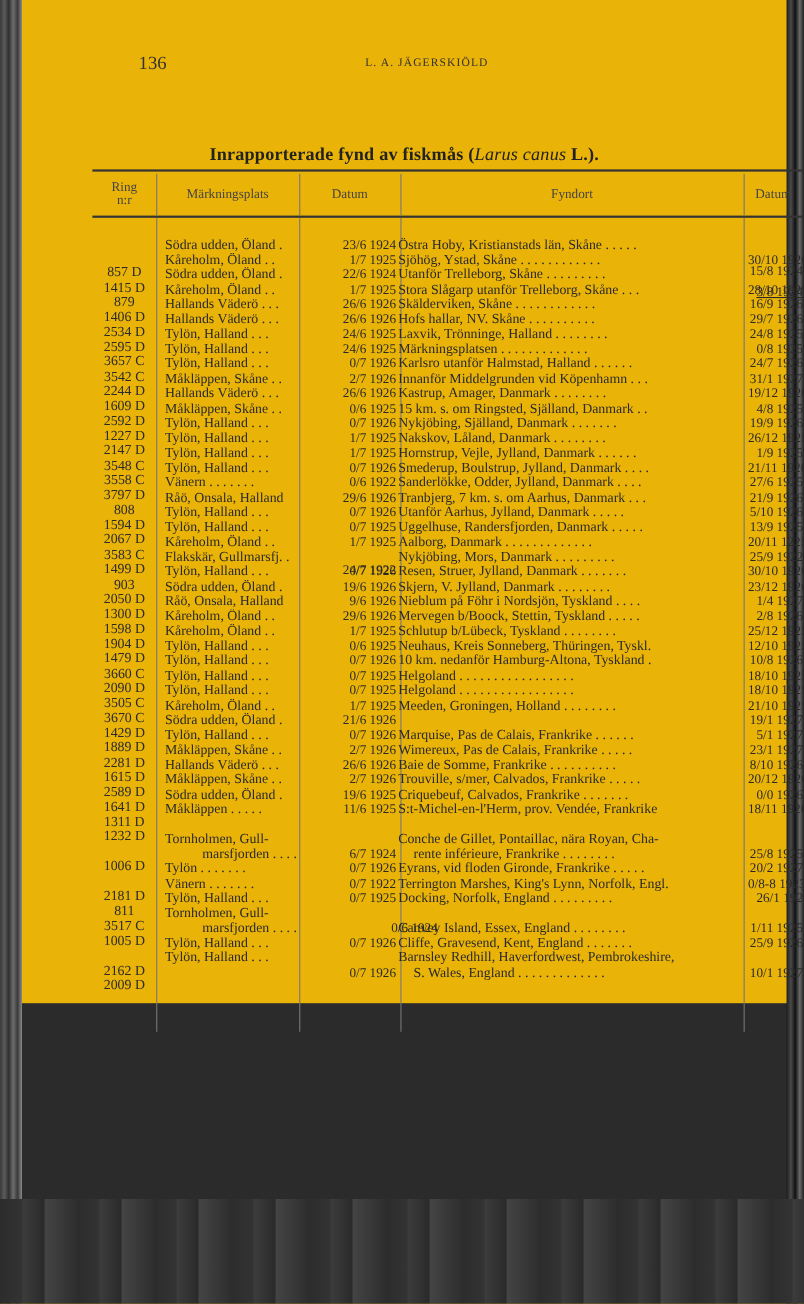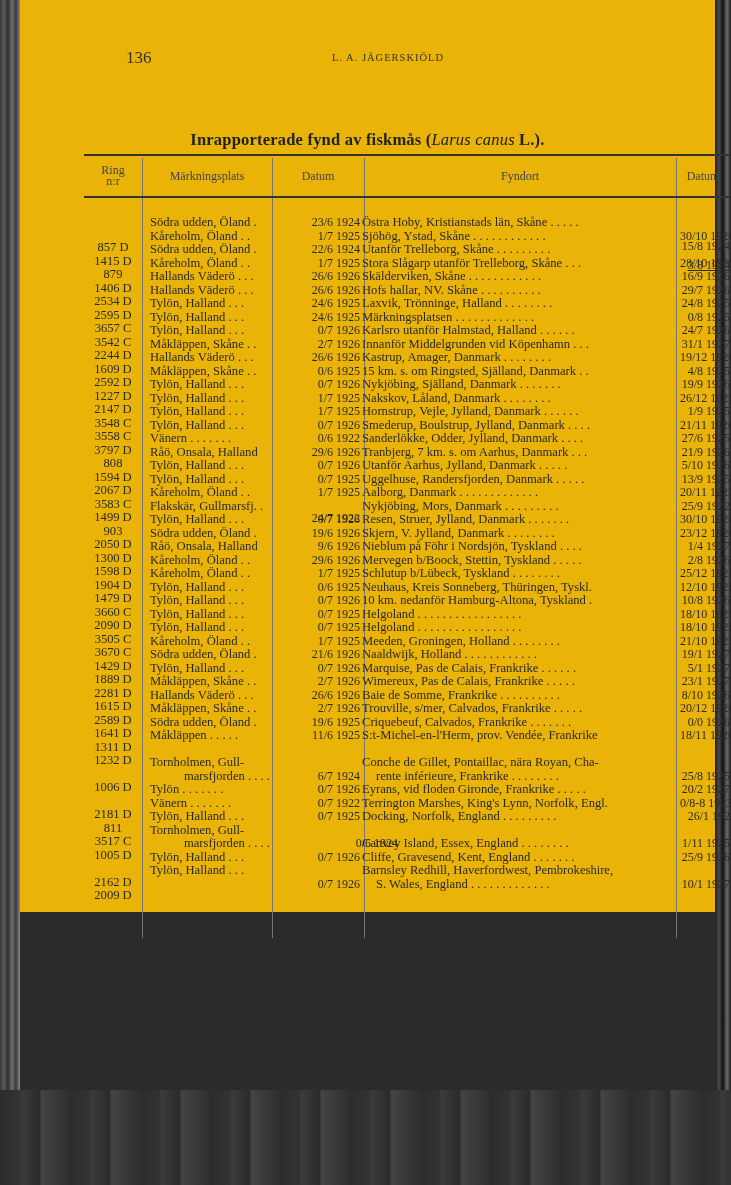--- a/index.html
+++ b/index.html
@@ -325,21 +325,20 @@
           <div class="c-ring">1429 D</div>
           <div class="c-mark">Kåreholm, Öland . .</div>
           <div class="c-date1" style="top: 0px;">1/7 1925</div>
           <div class="c-fynd">Meeden, Groningen, Holland . . . . . . . .</div>
           <div class="c-date2" style="top: 0px;">21/10 1925</div>
         </div>
         <div class="row">
           <div class="c-ring">1889 D</div>
           <div class="c-mark">Södra udden, Öland .</div>
           <div class="c-date1" style="top: 0px;">21/6 1926</div>
-          <div class="c-fynd">Naaldwijk, Holland . . . . . . . . . . . .</div>
           <div class="c-date2" style="top: 0px;">19/1 1927</div>
         </div>
         <div class="row">
           <div class="c-ring">2281 D</div>
           <div class="c-mark">Tylön, Halland . . .</div>
           <div class="c-date1" style="top: 0px;">0/7 1926</div>
           <div class="c-fynd">Marquise, Pas de Calais, Frankrike . . . . . .</div>
           <div class="c-date2" style="top: 0px;">5/1 1927</div>
         </div>
         <div class="row">

